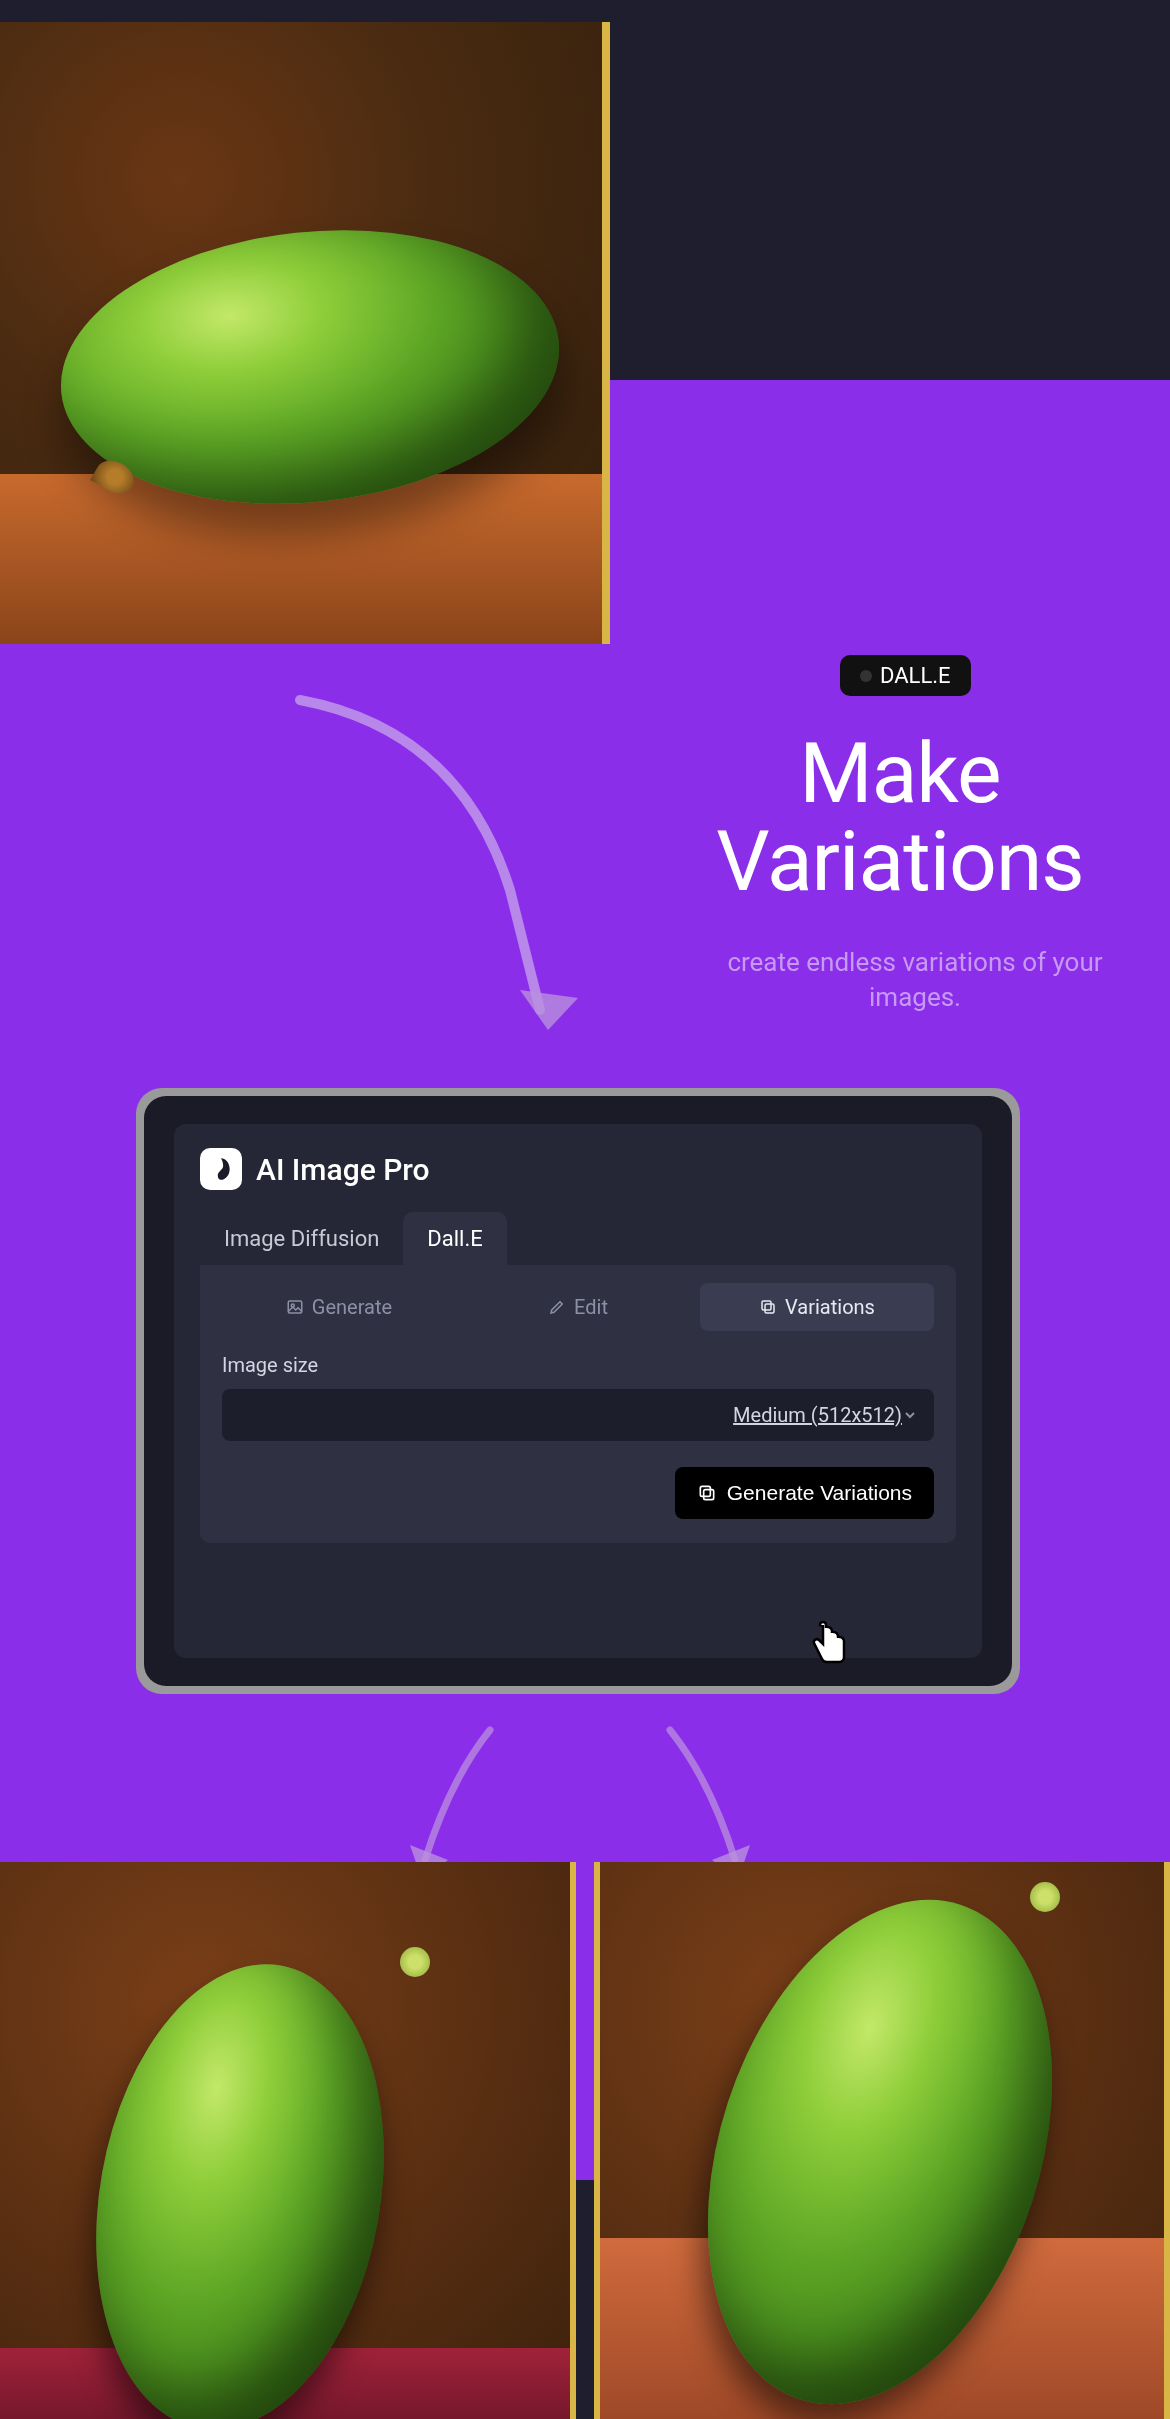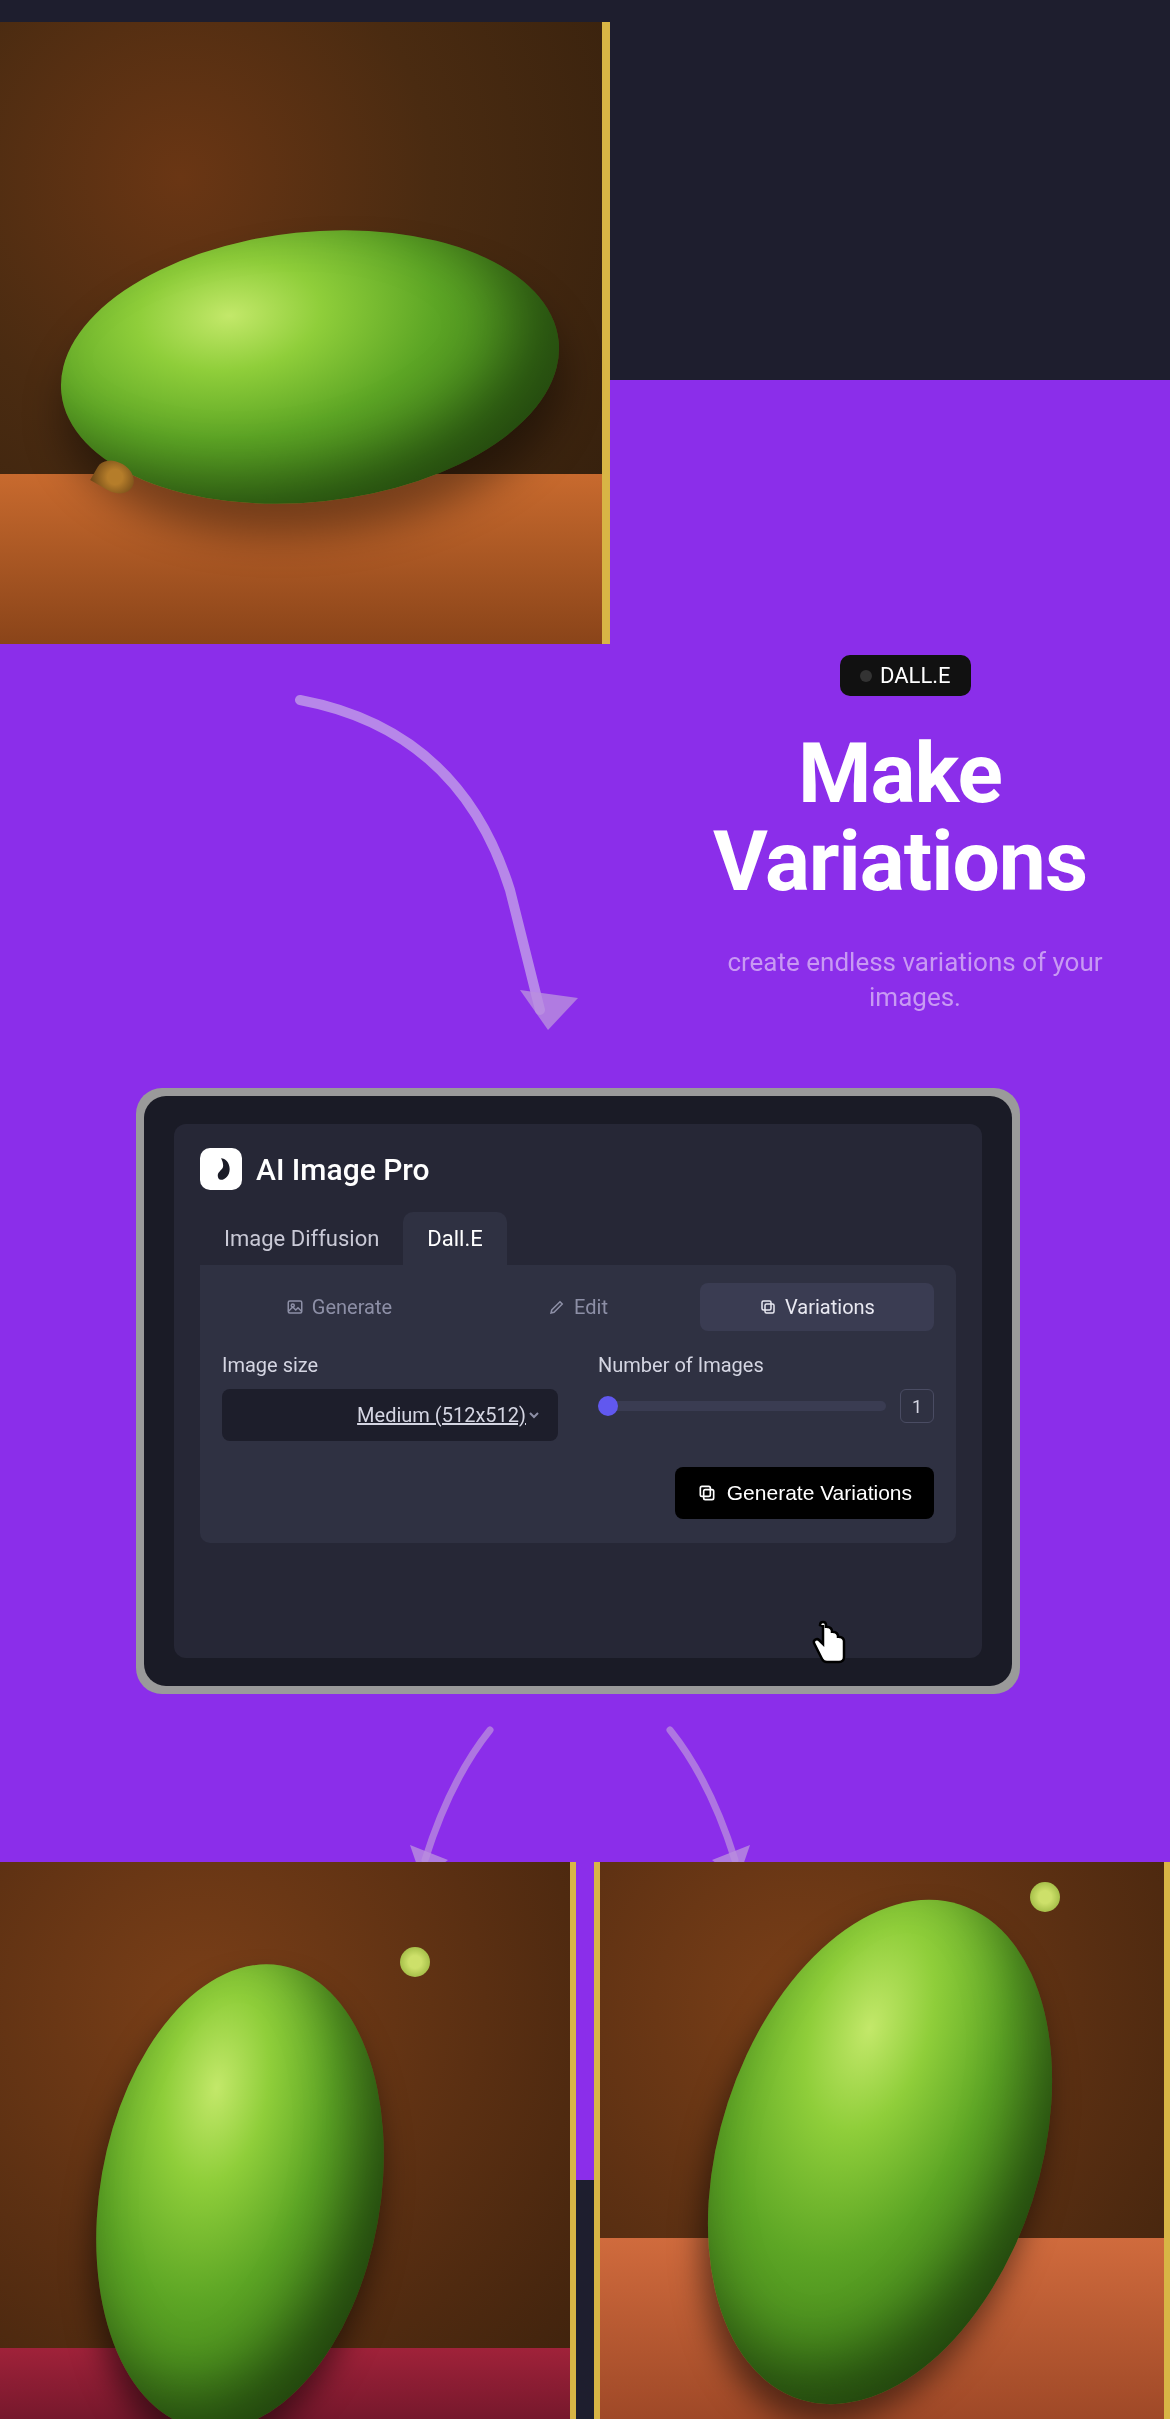--- a/index.html
+++ b/index.html
@@ -59,21 +59,21 @@
     position:absolute; left:840px; top:655px;
     background:#111; color:#fff; font-size:22px;
     padding:8px 20px; border-radius:10px;
     display:flex; align-items:center; gap:8px;
   }
   .badge-dot { width:12px; height:12px; border-radius:50%; background:#333; display:inline-block; }
   .headline {
     position:absolute; left:640px; top:730px; width:520px;
     color:#fff; text-align:center;
   }
-  .headline h1 { font-size:84px; font-weight:700; line-height:1.05; letter-spacing:-1px; }
+  .headline h1 { font-size:84px; font-weight:400; line-height:1.05; letter-spacing:-1px; }
   .subtitle {
     position:absolute; left:700px; top:945px; width:430px;
     color:#c899f3; font-size:26px; text-align:center; line-height:1.35;
   }
   
   .arrow1 {
     position:absolute; left:280px; top:690px; width:320px; height:360px;
     pointer-events:none;
   }
   
@@ -267,29 +267,20 @@
         <div class="form-row">
           <div class="form-col">
             <span class="label">Image size</span>
             <div class="select">
               <span>Medium (512x512)</span>
               <svg viewBox="0 0 24 24" fill="none" stroke="#8d8fa6" stroke-width="3">
                   <path d="M6 9 l6 6 6-6"></path>
                 </svg>
             </div>
           </div>
-          <div class="form-col">
-            <span class="label">Number of Images</span>
-            <div class="slider-row">
-              <div class="slider-track">
-                <div class="slider-thumb"></div>
-              </div>
-              <div class="slider-val">1</div>
-            </div>
-          </div>
         </div>
 
         <div class="action-row">
           <button class="gen-btn">
             <svg viewBox="0 0 24 24" fill="none" stroke="#fff" stroke-width="2">
                 <rect x="8" y="8" width="12" height="12" rx="2"></rect>
                 <rect x="4" y="4" width="12" height="12" rx="2"></rect>
               </svg>
             <span>Generate Variations</span>
           </button>

